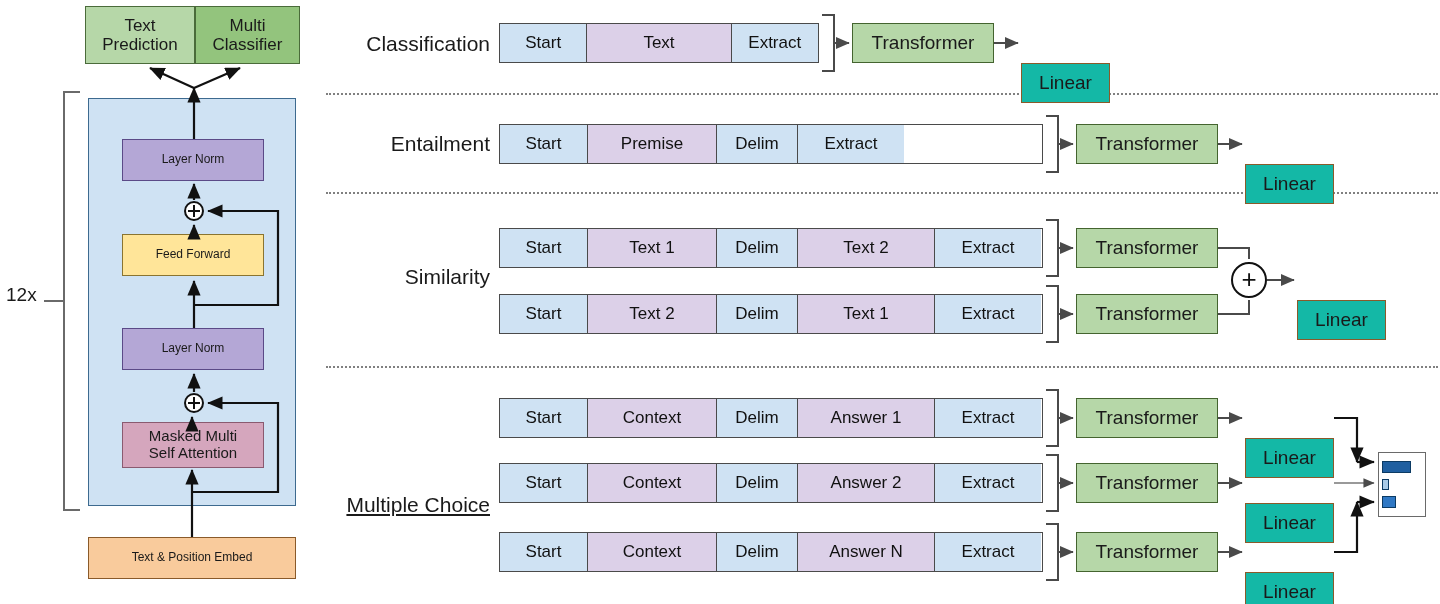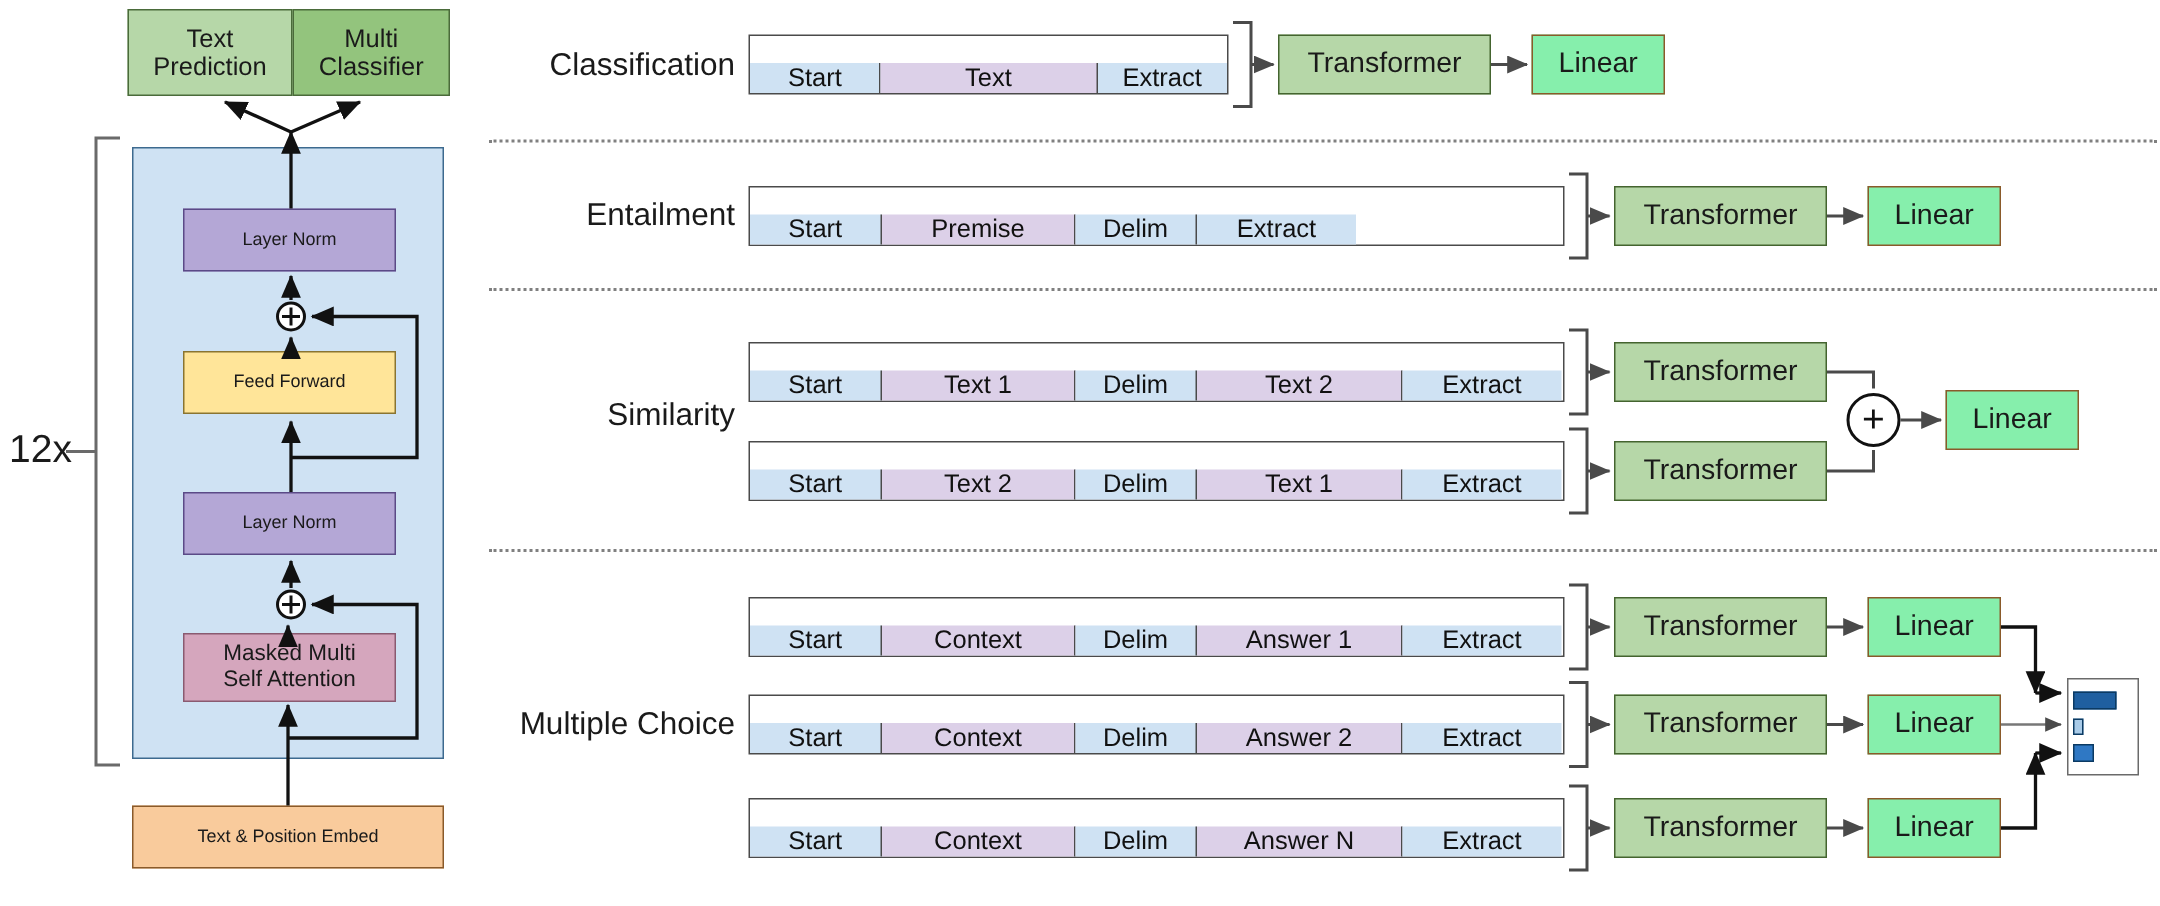--- a/index.html
+++ b/index.html
@@ -14,27 +14,27 @@
        border:1.6px solid #333333;}
 
   .b-green-light{background:#b6d7a8;border-color:#4a6b3a;}
   .b-green-dark {background:#93c47d;border-color:#4a6b3a;}
   .b-blue-panel {background:#cfe2f3;border-color:#3d6a8f;}
   .b-purple     {background:#b4a7d6;border-color:#5b4a87;}
   .b-yellow     {background:#ffe599;border-color:#8a7430;}
   .b-pink       {background:#d5a6bd;border-color:#8a5a70;}
   .b-orange     {background:#f9cb9c;border-color:#8a5a2a;}
   .b-transformer{background:#b6d7a8;border-color:#44642f;}
-  .b-linear     {background:#86efac;border-color:#8a5a2a;}
+  .b-linear     {background:#14b8a6;border-color:#8a5a2a;margin-top:40px;}
   .tok-blue     {background:#cfe2f3;}
   .tok-purple   {background:#dcd0e8;}
 
   
   .strip{position:absolute;display:flex;box-sizing:border-box;
-         border:1.5px solid #4a4a4a;align-items:flex-end;}
+         border:1.5px solid #4a4a4a;}
   .tok{box-sizing:border-box;display:flex;align-items:center;justify-content:center;
        border-right:1.5px solid #4a4a4a;font-size:17px;color:#111;}
   .tok:last-child{border-right:none;}
 
   
   .rowlabel{position:absolute;font-size:21px;color:#1a1a1a;text-align:right;
             white-space:nowrap;}
 
   
   .divider{position:absolute;height:0;border-top:2px dotted #808080;}
@@ -63,21 +63,21 @@
   <span>Text</span>
   <span>Prediction</span>
 </div>
 <div class="box b-green-dark t15 abs" style="left:195px;top:6px;width:105px;height:58px;flex-direction:column;">
   <span>Multi</span>
   <span>Classifier</span>
 </div>
 
 <div class="box b-blue-panel" style="left:88px;top:98px;width:208px;height:408px;"></div>
 
-<div class="rowlabel" style="left:6px;top:284px;width:58px;font-size:26px;text-align:left;">12x</div>
+<div class="rowlabel" style="left:6px;top:284px;width:58px;font-size:19px;text-align:left;">12x</div>
 
 <div class="box b-purple t17" style="left:122px;top:139px;width:142px;height:42px;">Layer Norm</div>
 
 <div class="box b-yellow t17" style="left:122px;top:234px;width:142px;height:42px;">Feed Forward</div>
 
 <div class="box b-purple t17" style="left:122px;top:328px;width:142px;height:42px;">Layer Norm</div>
 
 <div class="box b-pink t13" style="left:122px;top:422px;width:142px;height:46px;flex-direction:column;">
   <span>Masked Multi</span>
   <span>Self Attention</span>
@@ -88,21 +88,21 @@
 <div class="cplus" style="left:184px;top:201px;width:20px;height:20px;"></div>
 <div class="cplus" style="left:184px;top:393px;width:20px;height:20px;"></div>
 
 <div class="divider" style="left:326px;top:93px;width:1112px;"></div>
 <div class="divider" style="left:326px;top:192px;width:1112px;"></div>
 <div class="divider" style="left:326px;top:366px;width:1112px;"></div>
 
 <div class="rowlabel" style="left:300px;top:32px;width:190px;">Classification</div>
 <div class="rowlabel" style="left:300px;top:132px;width:190px;">Entailment</div>
 <div class="rowlabel" style="left:300px;top:265px;width:190px;">Similarity</div>
-<div class="rowlabel" style="left:290px;top:471px;width:200px;">Multiple Choice</div>
+<div class="rowlabel" style="left:290px;top:493px;width:200px;text-decoration:underline;">Multiple Choice</div>
 
 <div class="strip" style="left:499px;top:23px;width:320px;height:40px;">
   <div class="tok tok-blue" style="width:88px;">Start</div>
   <div class="tok tok-purple" style="width:145px;">Text</div>
   <div class="tok tok-blue" style="width:87px;">Extract</div>
 </div>
 <div class="box b-transformer t19" style="left:852px;top:23px;width:142px;height:40px;">Transformer</div>
 <div class="box b-linear t19" style="left:1021px;top:23px;width:89px;height:40px;">Linear</div>
 
 <div class="strip" style="left:499px;top:124px;width:544px;height:40px;">

